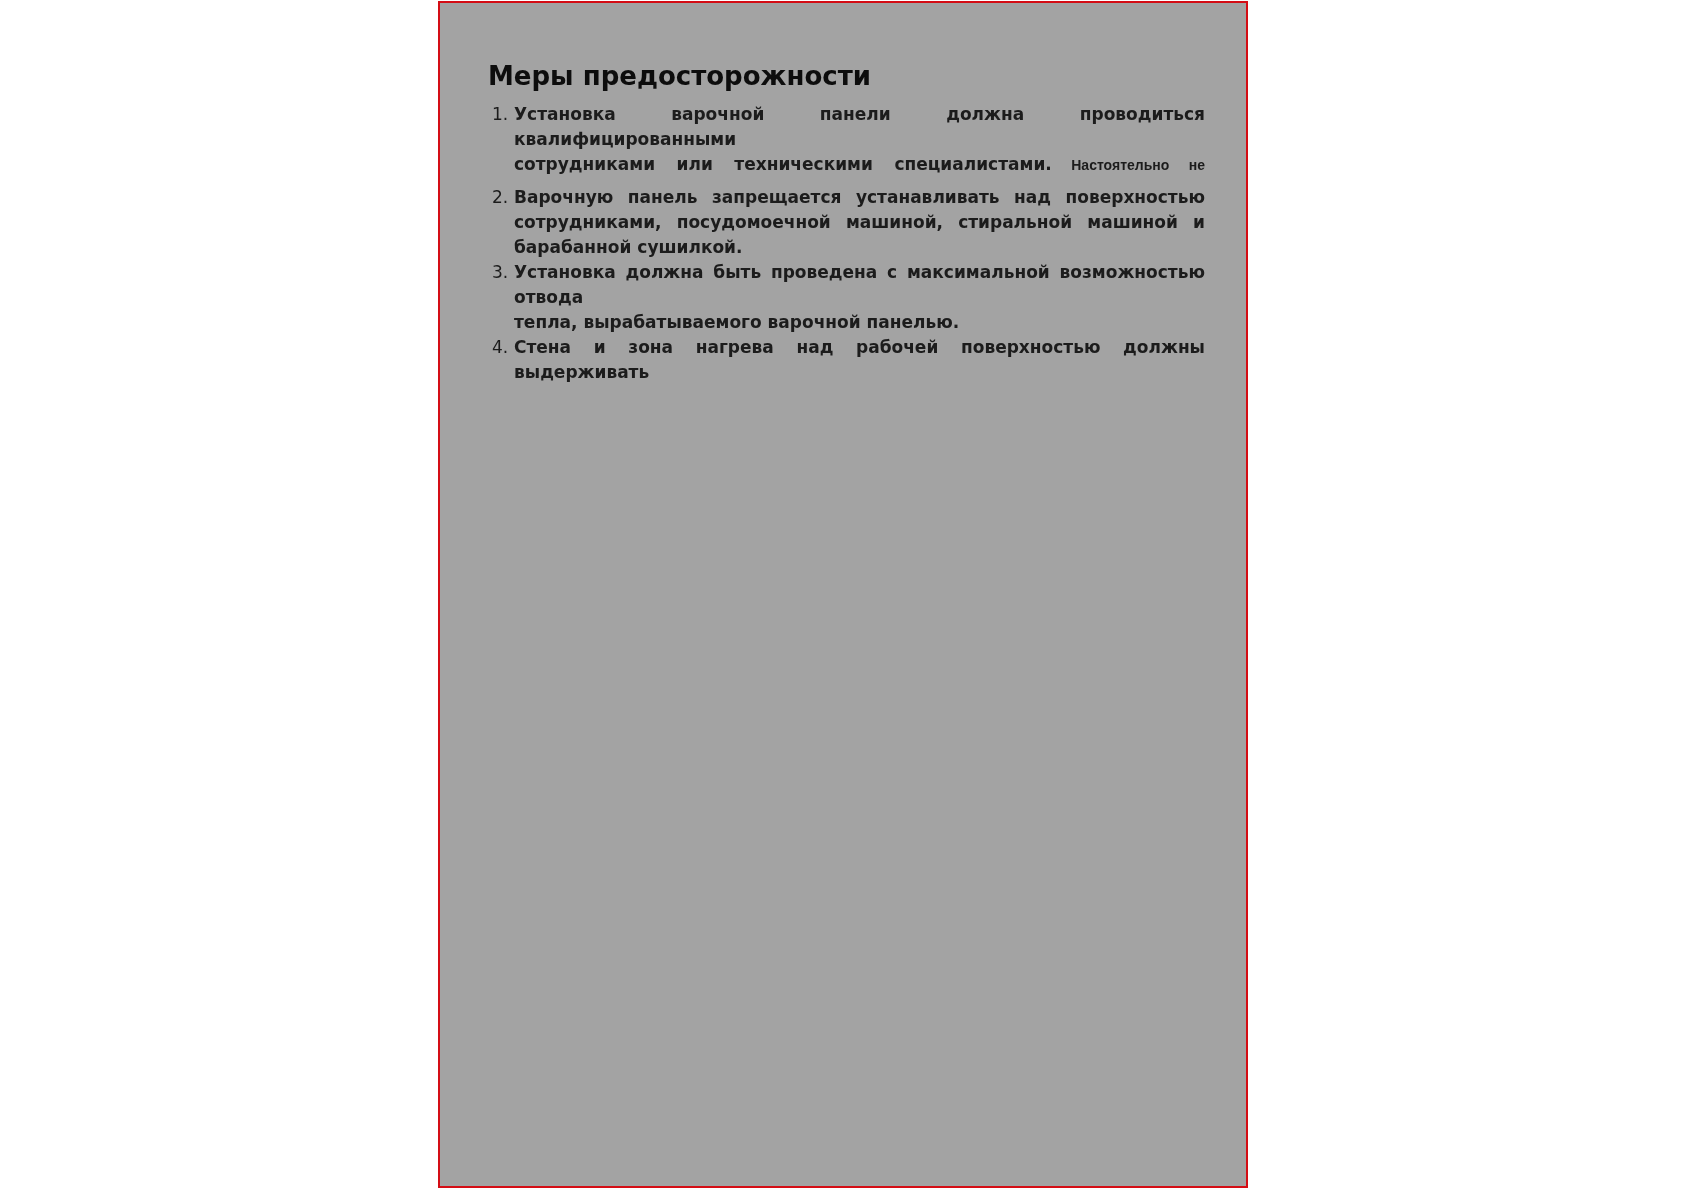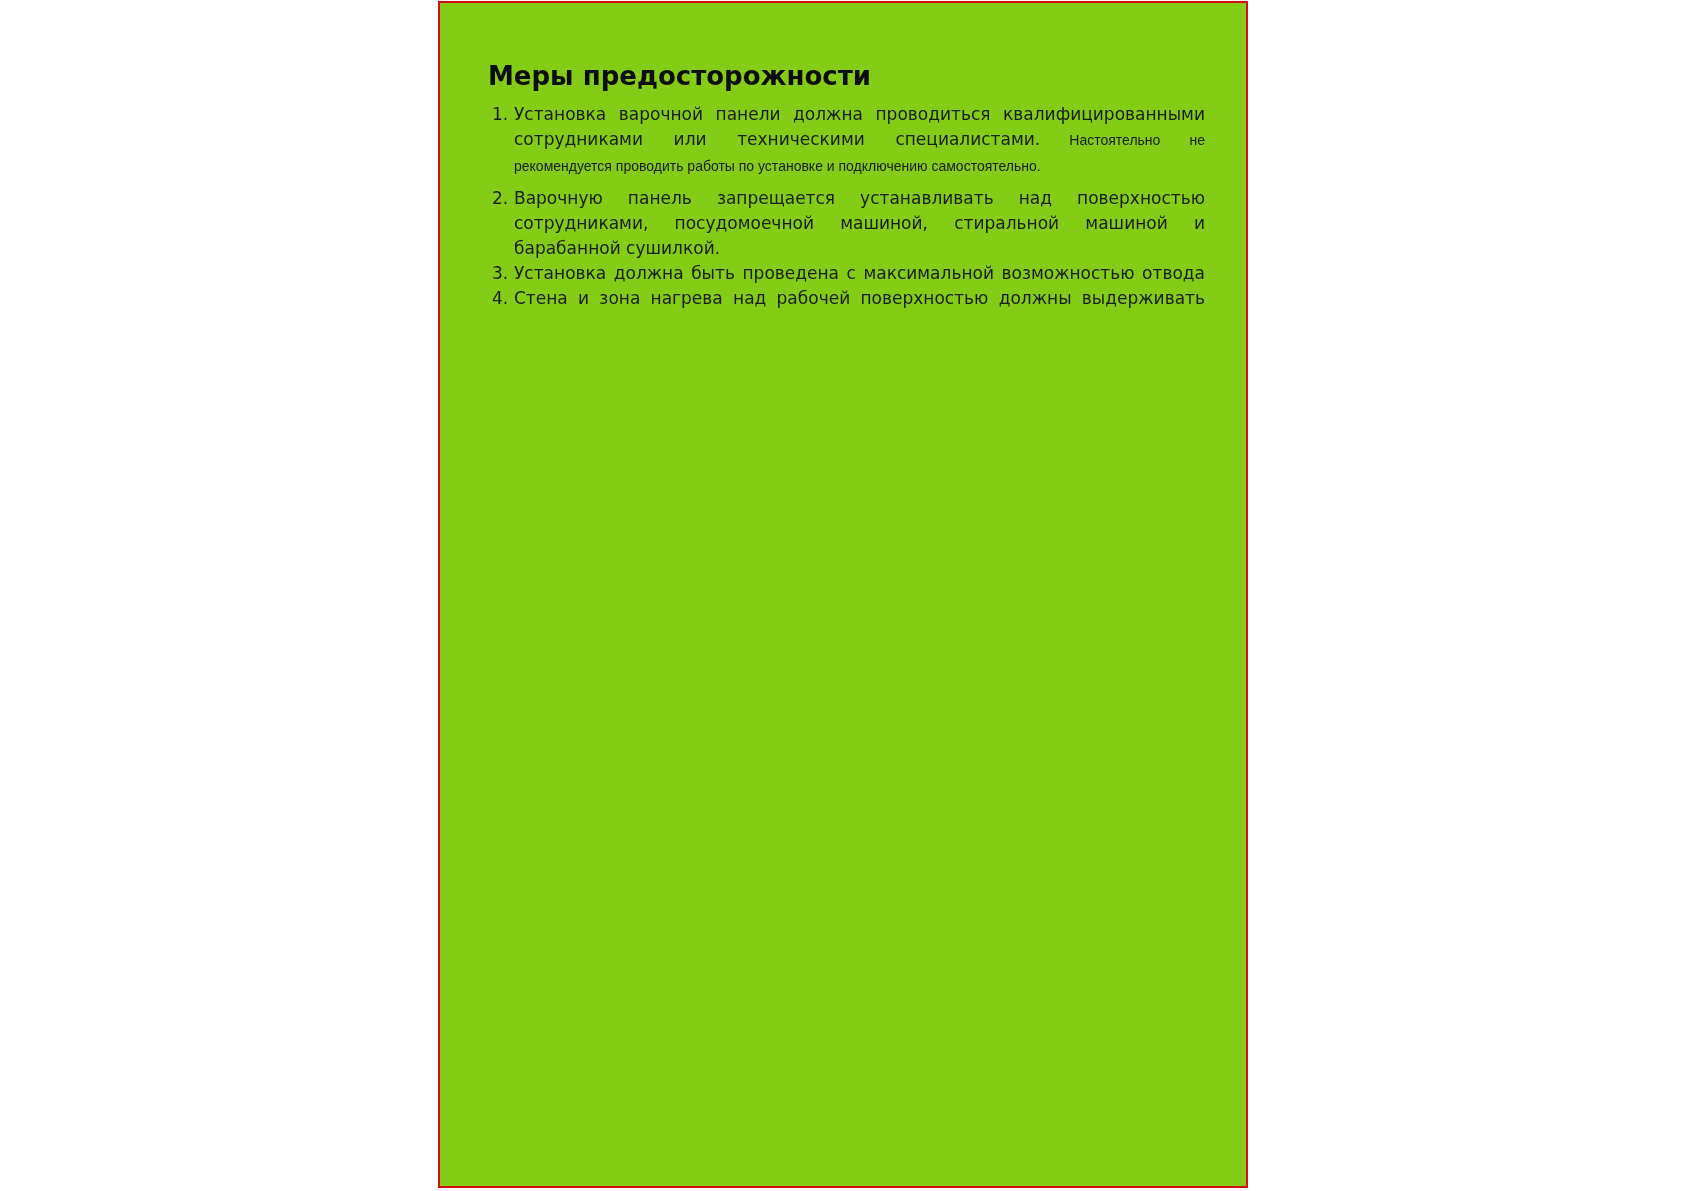--- a/index.html
+++ b/index.html
@@ -13,21 +13,21 @@
     background: #ffffff;
     font-family: "DejaVu Sans", sans-serif;
     overflow: hidden;
   }
   .page {
     position: absolute;
     left: 438px;
     top: 1px;
     width: 806px;
     height: 1183px;
-    background: #84cc16;
+    background: #a3a3a3;
     border: 2px solid #d40d15;
     box-sizing: content-box;
   }
   .content {
     padding: 57px 41px 0 48px;
   }
   .doc-title {
     margin: 0 0 10px 0;
     font-size: 26px;
     line-height: 32px;
@@ -53,20 +53,21 @@
     line-height: 25px;
   }
   .itembody {
     flex: 1 1 auto;
     font-size: 17px;
     line-height: 25px;
   }
   .line {
     text-align: justify;
     text-align-last: left;
+    font-weight: bold;
   }
   .line.just {
     text-align-last: justify;
   }
   .run-main {
     font-family: "DejaVu Sans", sans-serif;
   }
   .run-alt {
     font-family: "Liberation Sans", sans-serif;
     font-size: 14px;
@@ -77,35 +78,35 @@
 
 <div class="page">
   <div class="content">
     <h1 class="doc-title">Меры предосторожности</h1>
     <div class="list">
         <div class="item spaced">
           <div class="num">1.</div>
           <div class="itembody">
             <div class="line just"><span class="run-main">Установка варочной панели должна проводиться квалифицированными</span></div>
             <div class="line just"><span class="run-main">сотрудниками или техническими специалистами.</span><span class="run-alt"> Настоятельно не</span></div>
-            <div class="line"><span class="run-alt">рекомендуется проводить работы по установке и подключению самостоятельно.</span></div>
           </div>
         </div>
         <div class="item">
           <div class="num">2.</div>
           <div class="itembody">
             <div class="line just"><span class="run-main">Варочную панель запрещается устанавливать над поверхностью</span></div>
             <div class="line just"><span class="run-main">сотрудниками, посудомоечной машиной, стиральной машиной и</span></div>
             <div class="line"><span class="run-main">барабанной сушилкой.</span></div>
           </div>
         </div>
         <div class="item">
           <div class="num">3.</div>
           <div class="itembody">
             <div class="line just"><span class="run-main">Установка должна быть проведена с максимальной возможностью отвода</span></div>
+            <div class="line"><span class="run-main">тепла, вырабатываемого варочной панелью.</span></div>
           </div>
         </div>
         <div class="item">
           <div class="num">4.</div>
           <div class="itembody">
             <div class="line just"><span class="run-main">Стена и зона нагрева над рабочей поверхностью должны выдерживать</span></div>
           </div>
         </div>
       </div>
   </div>

